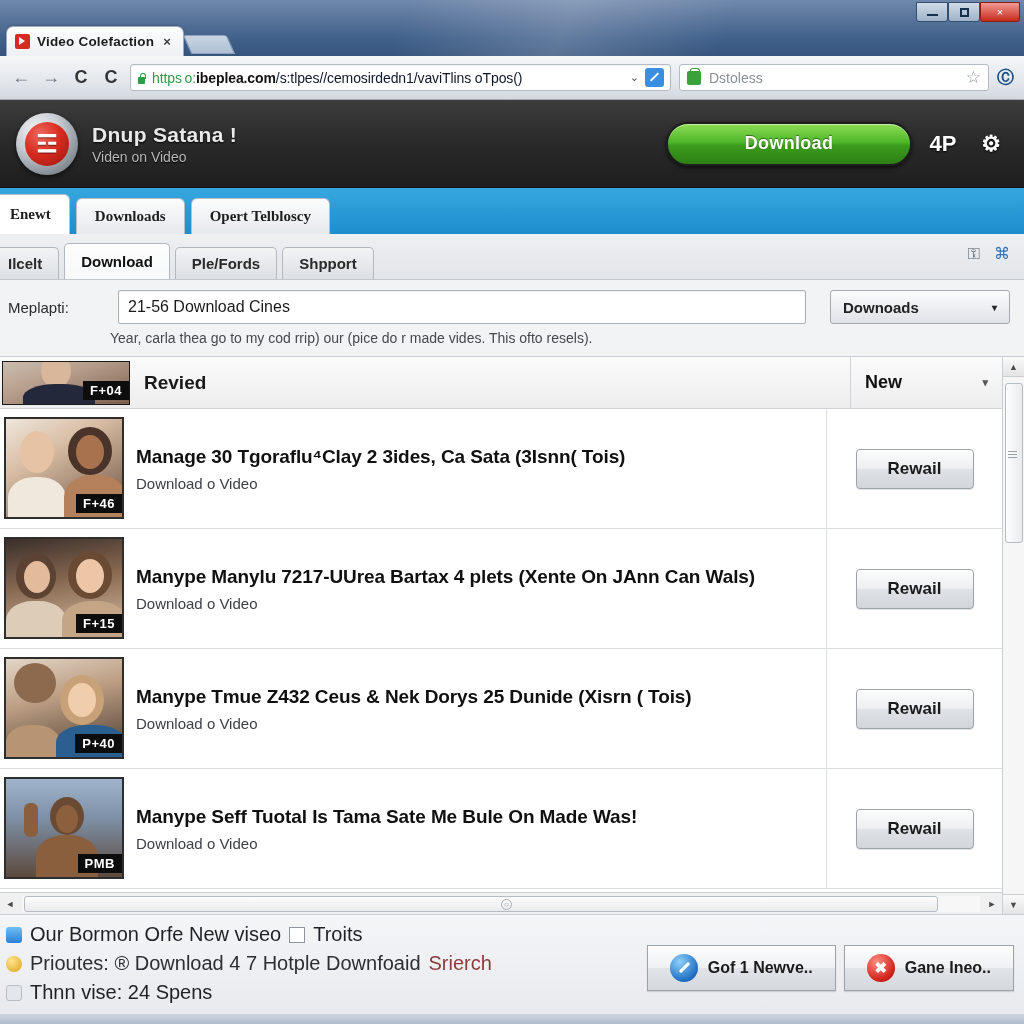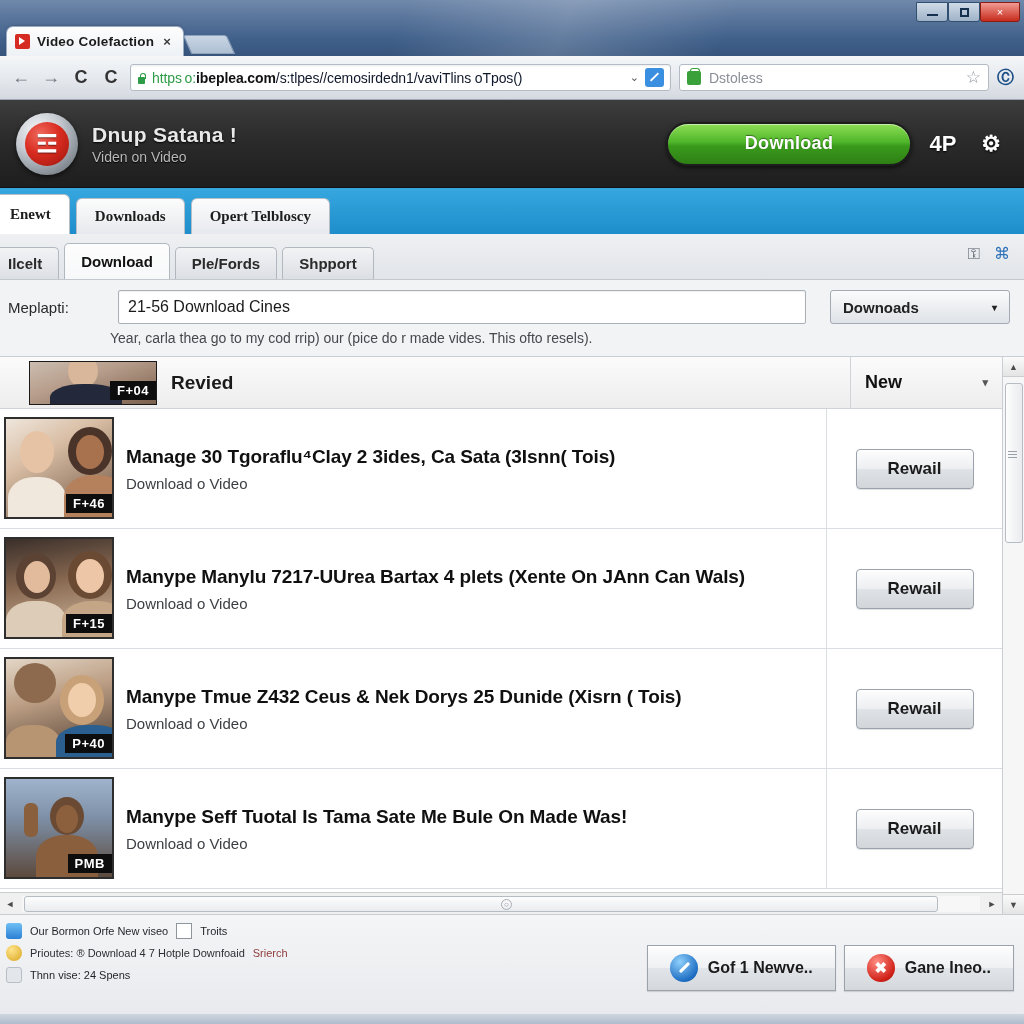--- a/index.html
+++ b/index.html
@@ -195,37 +195,36 @@
 
   
   .list-wrap{flex:1 1 auto;display:flex;min-height:0;background:#fff;border-top:1px solid #c9ced4;}
   .list-col{flex:1 1 auto;display:flex;flex-direction:column;min-width:0;}
   .list-scroll{flex:1 1 auto;overflow:hidden;min-height:0;}
 
   .list-header{
     height:52px;flex:none;display:flex;align-items:center;
     background: linear-gradient(180deg,#fbfbfb,#ededed);
     border-bottom:1px solid #cfd3d8;
-    padding-left:27px;
   }
   .lh-thumb{width:128px;height:44px;flex:none;margin-left:2px;overflow:hidden;border:1px solid #1a1a1a;position:relative;}
   .lh-title{flex:1;font-size:19px;font-weight:700;color:#1a1a1a;padding-left:14px;}
   .lh-sort{
     width:152px;flex:none;height:100%;border-left:1px solid #cfd3d8;
     display:flex;align-items:center;justify-content:space-between;padding:0 14px;
     font-size:18px;font-weight:700;color:#111;
   }
   .lh-sort .combo-caret{font-size:11px;color:#555;}
 
   .list-item{
     display:flex;align-items:stretch;height:120px;flex:none;
     border-bottom:1px solid #dadde1;background:#fff;
   }
   .li-thumb{
-    width:110px;height:102px;flex:none;margin:8px 6px 4px 4px;
+    width:120px;height:102px;flex:none;margin:8px 6px 4px 4px;
     border:2px solid #2e2e2e;position:relative;overflow:hidden;background:#d8d2cb;
   }
   .li-badge{
     position:absolute;right:0;bottom:4px;background:#0d0d0d;color:#fff;
     font-size:13px;font-weight:700;padding:2px 7px;letter-spacing:.5px;
   }
   .li-main{flex:1;min-width:0;display:flex;flex-direction:column;justify-content:center;padding:0 10px 0 6px;}
   .li-title{font-size:19px;font-weight:700;color:#101010;white-space:nowrap;overflow:hidden;letter-spacing:-.1px;}
   .li-sub{font-size:15px;color:#3c3f44;margin-top:7px;}
   .li-actions{width:176px;flex:none;display:flex;align-items:center;justify-content:center;border-left:1px solid #dadde1;}
@@ -275,21 +274,21 @@
            border:1px solid #a8aeb5;color:#8d939a;font-size:8px;display:flex;align-items:center;justify-content:center;}
   .hs-arrow{width:20px;height:16px;display:flex;align-items:center;justify-content:center;font-size:9px;color:#4a4a4a;}
 
   
   .footer{
     flex:none;height:100px;display:flex;align-items:flex-start;gap:10px;
     background:linear-gradient(180deg,#f4f5f7,#e8eaed);
     border-top:1px solid #c9ced4;padding:8px 10px 0 6px;
   }
   .footer-left{flex:1;display:flex;flex-direction:column;gap:6px;min-width:0;}
-  .fline{display:flex;align-items:center;gap:8px;font-size:11px;color:#1e2226;white-space:nowrap;}
+  .fline{display:flex;align-items:center;gap:8px;font-size:20px;color:#1e2226;white-space:nowrap;}
   .fline.muted{color:#2b2f34;}
   .f-ico{width:16px;height:16px;flex:none;border-radius:3px;}
   .f-ico.blue{background:linear-gradient(180deg,#6fc0f5,#2b7fd4);}
   .f-ico.gold{background:radial-gradient(circle at 35% 30%,#ffe48a,#d9a520);border-radius:50%;}
   .f-ico.pale{background:#e3e6ea;border:1px solid #b8bec5;}
   .f-check{width:16px;height:16px;border:1px solid #8e959d;background:#fff;flex:none;}
   .f-red{color:#8f3b3b;}
   .footer-right{flex:none;display:flex;gap:8px;padding-top:22px;}
   .fbtn{
     height:46px;min-width:168px;display:flex;align-items:center;gap:10px;padding:0 22px;

